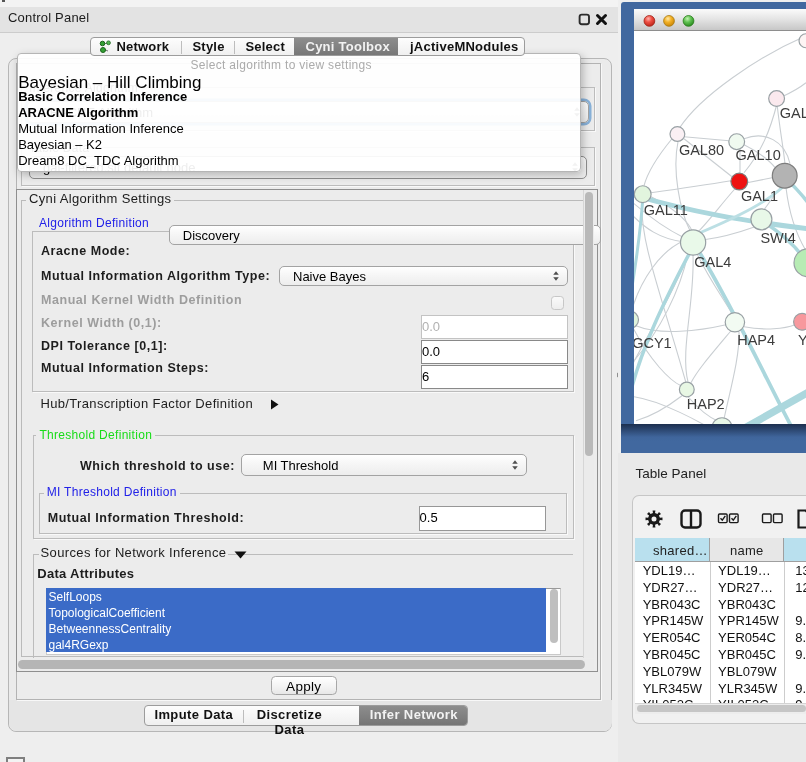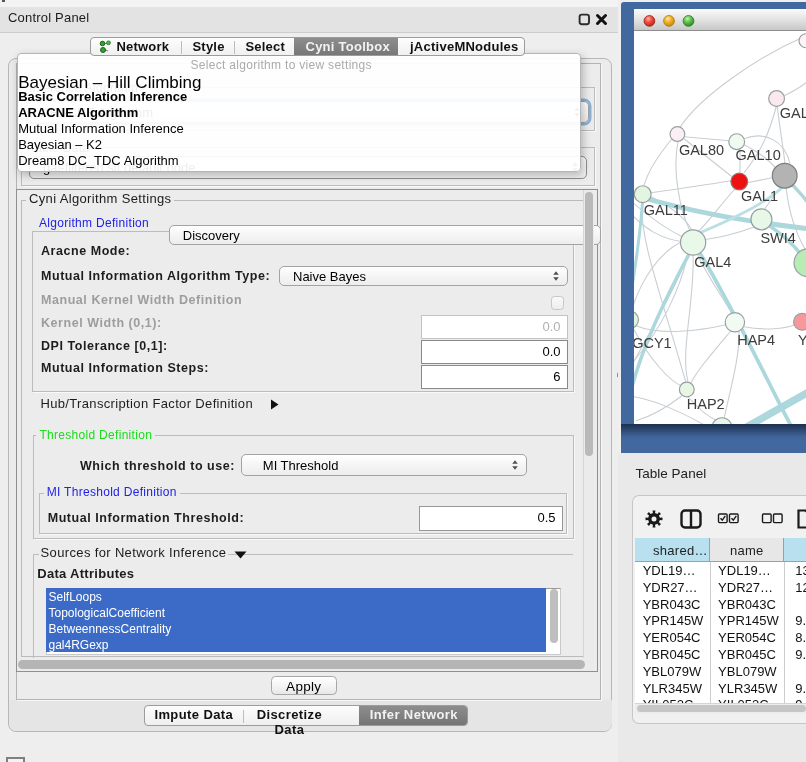--- a/index.html
+++ b/index.html
@@ -8,21 +8,21 @@
   .abs { position:absolute; }
   .lbl { position:absolute; font-size:12.5px; font-weight:bold; color:#1d1d1d; white-space:nowrap; letter-spacing:0.55px; }
   .glbl { position:absolute; font-size:12.5px; color:#9d9d9d; font-weight:bold; white-space:nowrap; letter-spacing:0.55px; }
   .combo {
     position:absolute; border:1px solid #a3a3a3; border-radius:5px;
     background:linear-gradient(#ffffff, #f6f6f6 45%, #ededed);
     font-size:13px; color:#000; white-space:nowrap;
   }
   .combo .ct { position:absolute; left:13px; top:50%; transform:translateY(-50%); }
   .combo .ar { position:absolute; right:7px; top:50%; transform:translateY(-50%); width:9px; }
-  .field { position:absolute; background:#fff; border:1px solid #898989; font-size:13px; color:#000; text-align:right; padding-right:6px; }
+  .field { position:absolute; background:#fff; border:1px solid #898989; font-size:13px; color:#000; padding-right:6px; }
   .groupbox { position:absolute; border:1px solid #bcbcbc; box-shadow:1px 1px 0 rgba(255,255,255,0.7), inset 1px 1px 0 rgba(255,255,255,0.0); }
   .gtitle { position:absolute; font-size:12px; background:#ececec; padding:0 3px; white-space:nowrap; letter-spacing:0.3px; }
 </style>
 </head>
 <body>
 
 <div class="abs" style="left:0;top:0;width:618px;height:762px;background:#eeeeee;"></div>
 <div class="abs" style="left:0;top:0;width:618px;height:7px;background:#f3f3f3;"></div>
 <div class="abs" style="left:2px;top:0;width:3px;height:2px;background:#555;"></div>
 
@@ -111,21 +111,21 @@
   <span class="ct" style="left:21px;">MI Threshold</span>
   <svg class="ar" height="11" viewBox="0 0 9 11" style="width:8px;">
       <path d="M4.5 0.2 L7.6 4 L1.4 4 Z" fill="#4e4e4e"></path>
       <path d="M4.5 10.8 L7.6 7 L1.4 7 Z" fill="#4e4e4e"></path>
     </svg>
 </div>
 
 <div class="groupbox" style="left:38.7px;top:493px;width:528.3px;height:40.5px;"></div>
 <div class="gtitle" style="left:43.7px;top:485px;color:#2121e8;">MI Threshold Definition</div>
 <div class="lbl" style="left:47.7px;top:510.8px;">Mutual Information Threshold:</div>
-<div class="field" style="left:418.6px;top:506.4px;width:144px;height:24.3px;border-color:#979797;line-height:22.3px;">0.5</div>
+<div class="field" style="left:418.6px;top:506.4px;width:127px;height:24.3px;border-color:#979797;line-height:22.3px;">0.5</div>
 
 <div class="abs" style="left:32.8px;top:553.8px;width:540.7px;height:1px;background:#bcbcbc;"></div>
 <div class="abs" style="left:32.8px;top:553.8px;width:1px;height:104px;background:#bcbcbc;"></div>
 <div class="abs" style="left:38.6px;top:544.8px;background:#ececec;padding:0 2px;font-size:13px;letter-spacing:0.35px;color:#1b1b1b;">Sources for Network Inference</div>
 <svg class="abs" style="left:233.9px;top:551.3px;" width="13" height="8" viewBox="0 0 13 8">
     <path d="M0.5 0.5 L12.5 0.5 L6.5 7.5 Z" fill="#111"></path>
   </svg>
 <div class="lbl" style="left:37.2px;top:565.8px;font-size:13px;letter-spacing:0.3px;">Data Attributes</div>
 
 <div class="abs" style="left:45.8px;top:587.7px;width:515.2px;height:67.4px;background:#ffffff;border:1px solid #c9c9c9;border-top-color:#9a9a9a;"></div>

